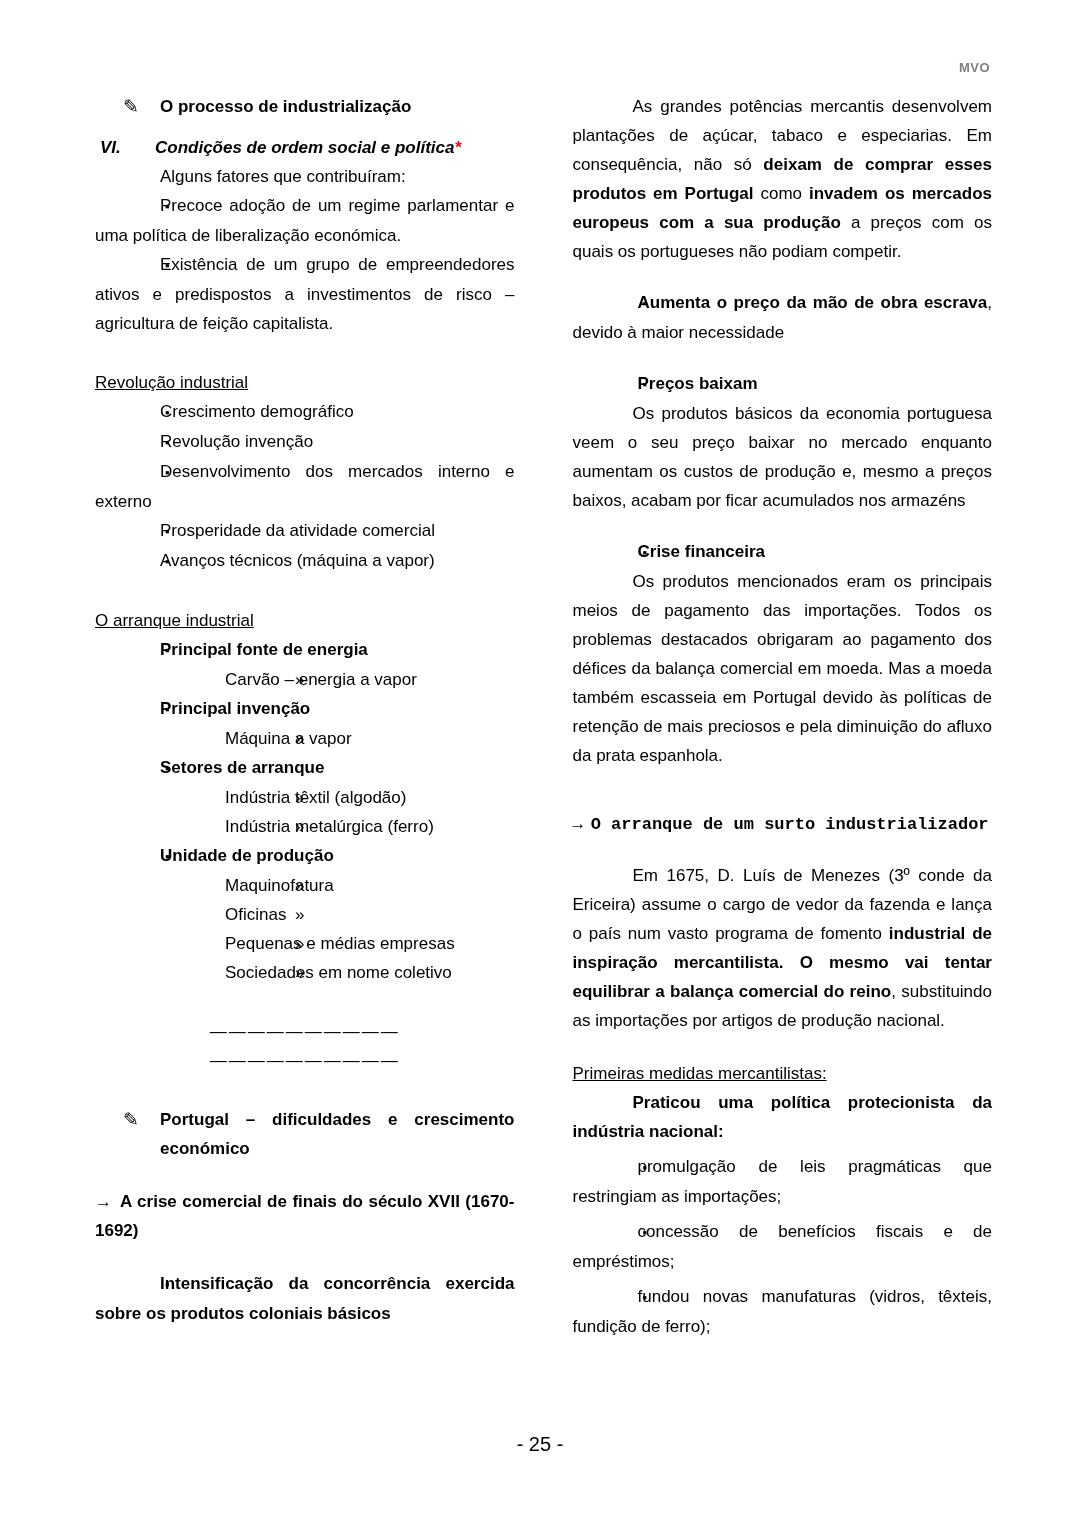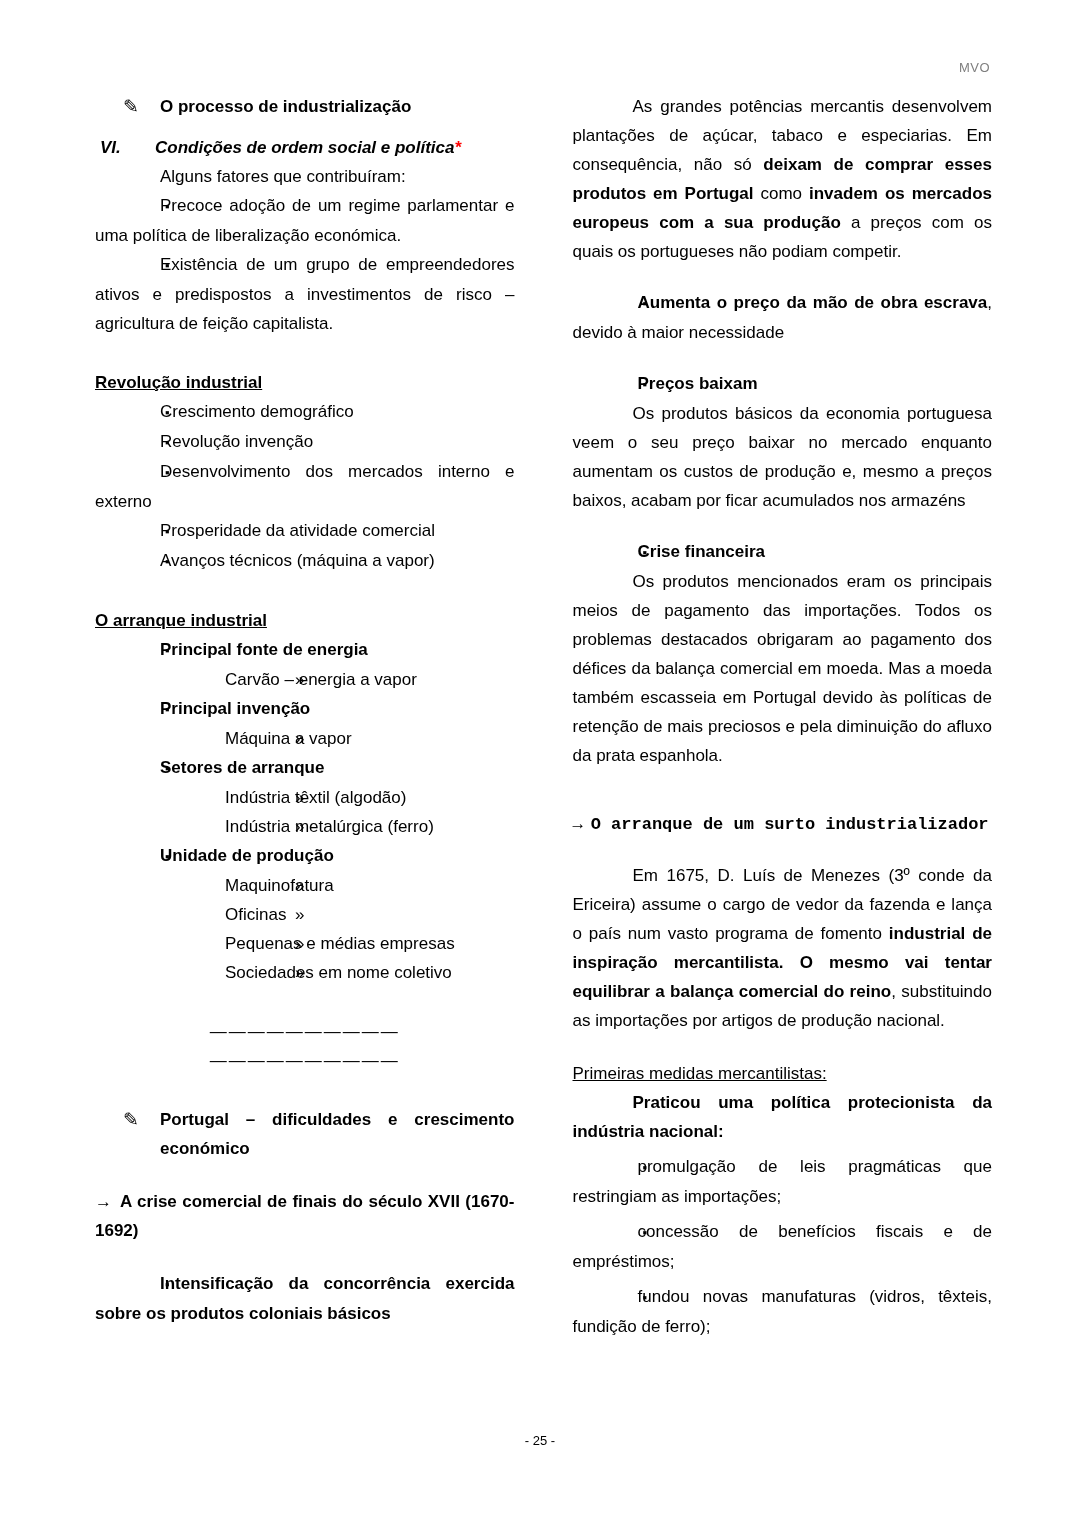--- a/index.html
+++ b/index.html
@@ -7,21 +7,21 @@
     position:relative;
     width:1080px;height:1526px;
     background:#ffffff;
     color:#000000;
     font-family:"Liberation Sans", sans-serif;
     font-size:17px;
     overflow:hidden;
   }
   .watermark{
     position:absolute;top:60px;right:90px;
-    color:#7f7f7f;font-weight:normal;font-size:13px;letter-spacing:.5px;
+    color:#7f7f7f;font-weight:bold;font-size:13px;letter-spacing:.5px;
   }
   .columns{
     display:grid;
     grid-template-columns:1fr 1fr;
     column-gap:58px;
     padding:92px 88px 0 95px;
   }
   .col{min-width:0;}
   p{margin:0;text-align:justify;line-height:29px;}
   .b{font-weight:bold;}
@@ -36,30 +36,30 @@
   .blt{display:inline-block;width:30px;font-size:13px;vertical-align:baseline;}
   .sb{display:inline-block;width:30px;}
   .arrow{margin-right:8px;}
   
   .h-icon{position:relative;padding-left:65px;text-indent:0;}
   .h-icon .icn{position:absolute;left:28px;top:0;font-size:19px;font-weight:normal;}
   
   .vi{text-indent:5px;font-style:italic;}
   .vi .num{display:inline-block;width:55px;text-indent:0;}
   
-  .sec{margin-top:30px;font-weight:bold;}
+  .sec{margin-top:30px;}
   .gap6{margin-top:6px;}
   .gap14{margin-top:22px;}
   .gap20{margin-top:24px;}
   .gap30{margin-top:30px;}
   .gap40{margin-top:40px;font-family:Liberation Mono, monospace;}
   .divider{text-align:center;letter-spacing:2px;}
   .footer{
     position:absolute;left:0;right:0;top:1433px;
-    text-align:center;font-size:13px;
+    text-align:center;font-size:20px;
   }
 </style>
 </head>
 <body>
 
 <div class="page">
 
   <div class="watermark">MVO</div>
 
   <div class="columns">

